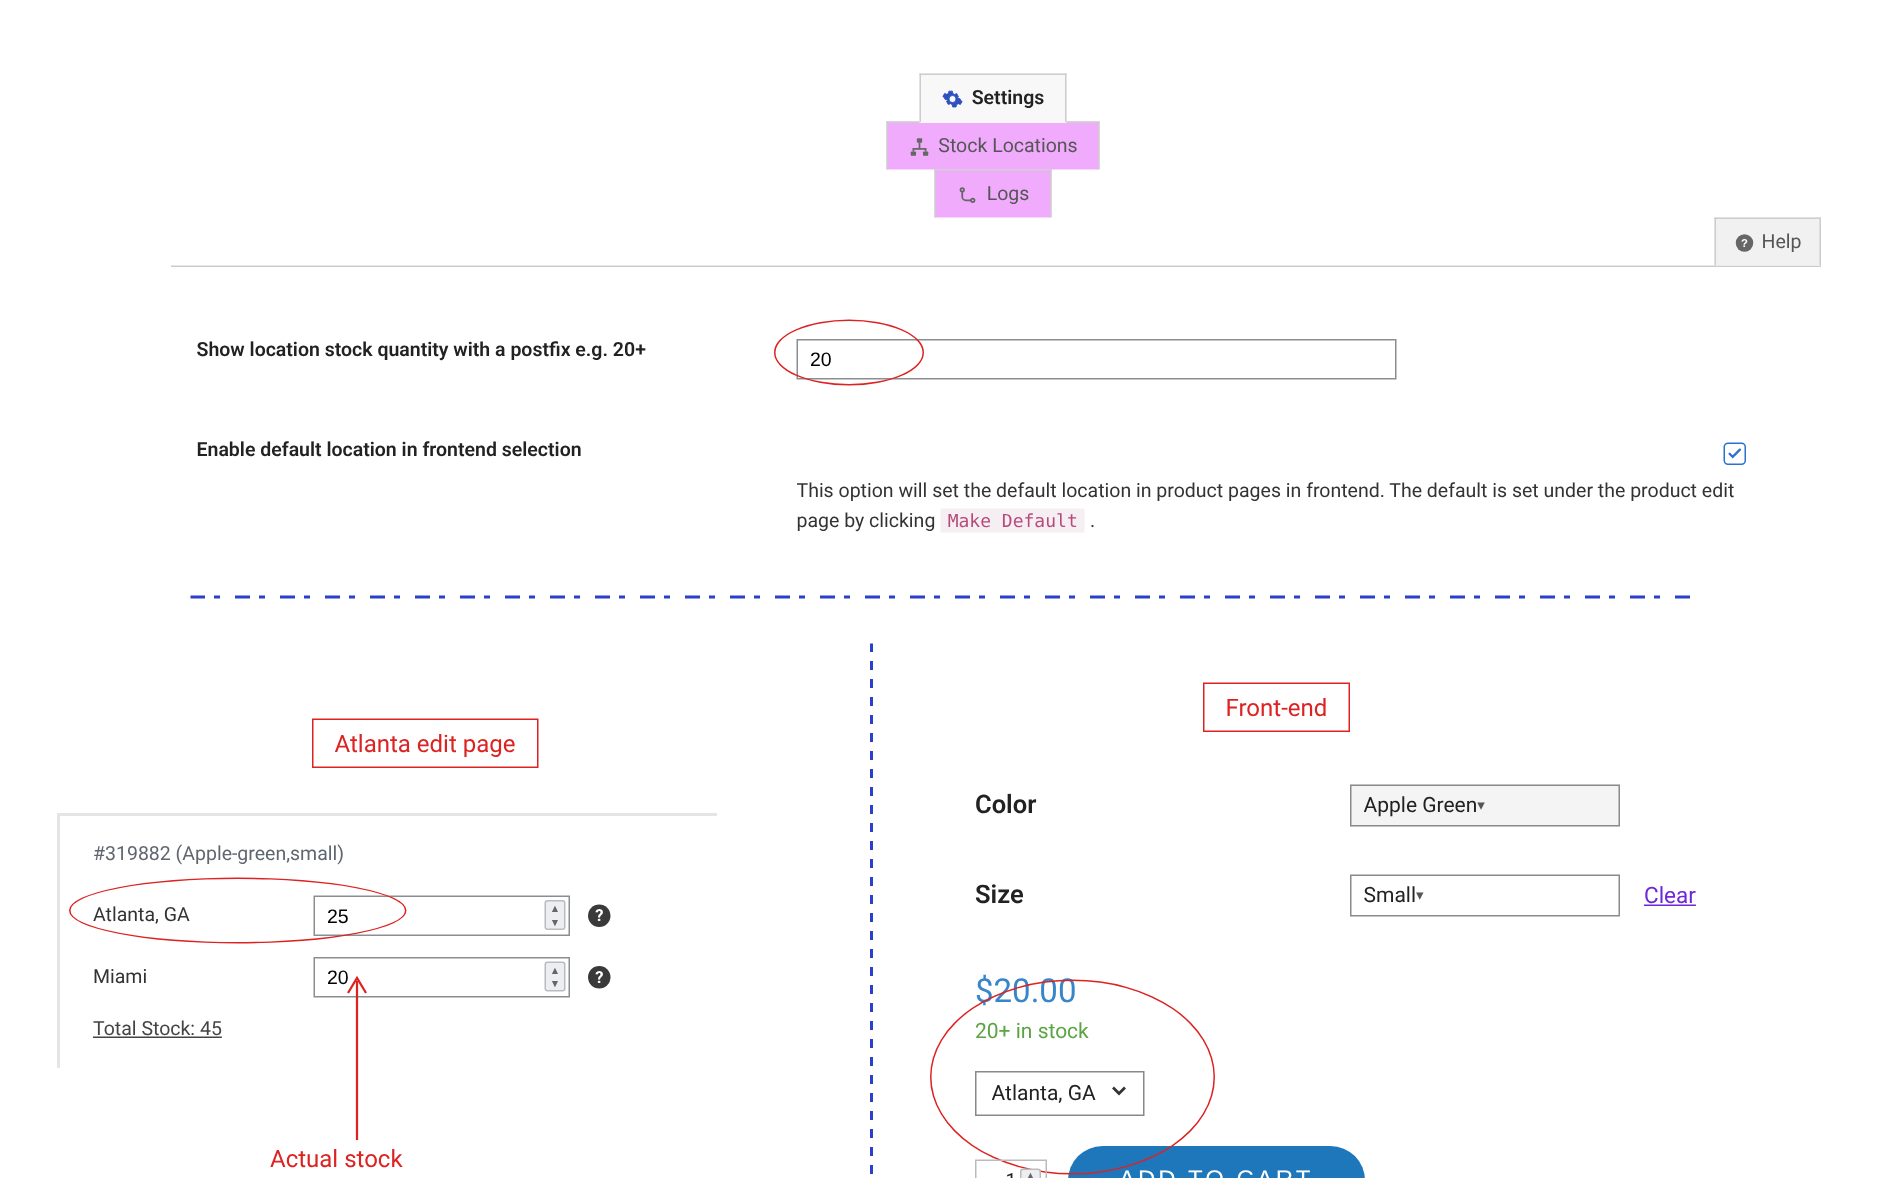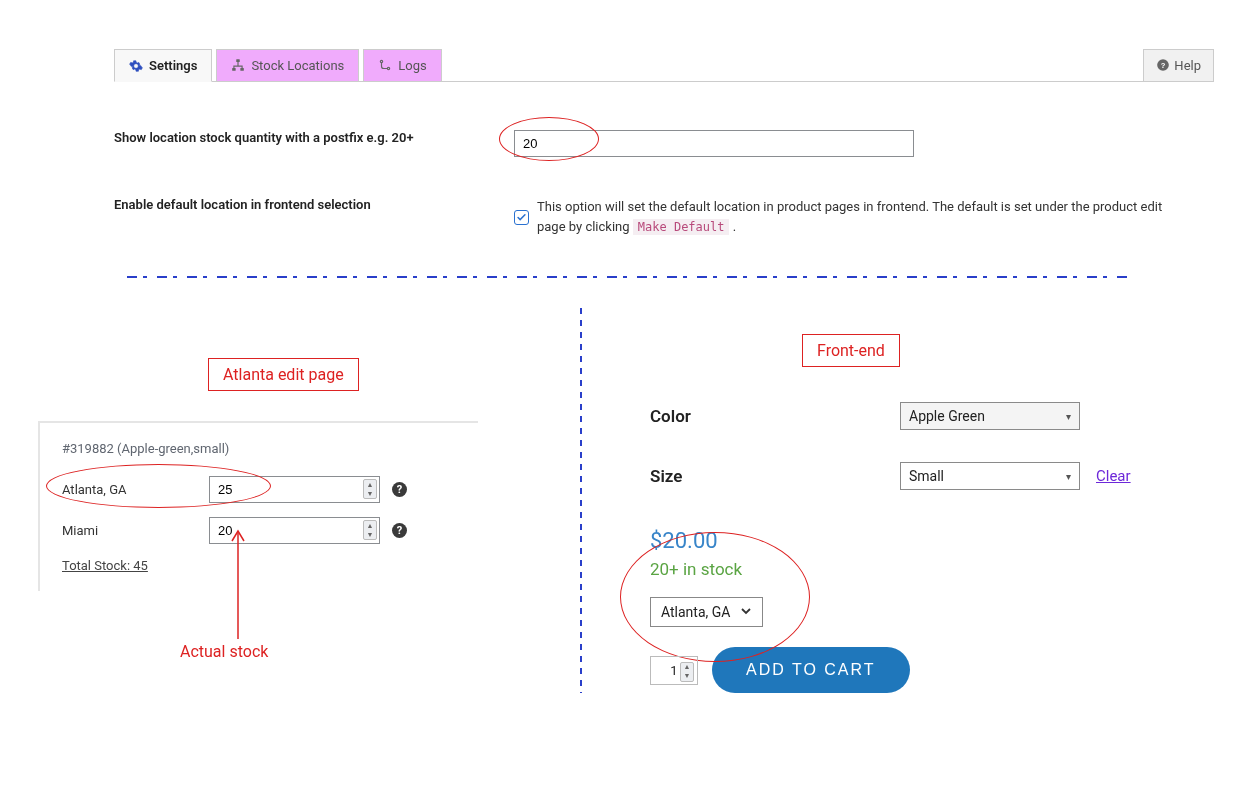--- a/index.html
+++ b/index.html
@@ -13,20 +13,21 @@
     }
 
     
     .tab-bar {
       display: flex;
       align-items: center;
       margin: 48px 0 0 114px;
       width: 1100px;
       border-bottom: 1px solid #ccc;
       position: relative;
+      flex-direction: column;
     }
     .tab {
       display: inline-flex;
       align-items: center;
       gap: 6px;
       padding: 8px 14px;
       background: #f0abfc;
       border: 1px solid #ccc;
       border-bottom: none;
       margin-right: 4px;
@@ -53,35 +54,35 @@
       border-bottom:none;
       color: #555;
       cursor: pointer;
       font-size:13px;
     }
     .icon { display:inline-flex; width:14px; height:14px; align-items:center; justify-content:center; }
 
     
     .settings-body { margin: 48px 0 0 114px; width: 1050px; }
     .setting-row { display:flex; align-items:flex-start; margin-bottom: 40px; }
-    .setting-label { width: 400px; font-size: 13px; font-weight: 600;}
+    .setting-label { width: 400px; font-size: 13px; font-weight: 600; margin-left: 17px;}
     .setting-control { flex:1; position:relative; }
     .text-input {
       width: 400px;
       padding: 5px 8px;
       border: 1px solid #8a8d91;
       font-size: 13px;
     }
     .circle-ann {
       position:absolute;
       border: 1.5px solid #d22;
       border-radius: 50%;
       pointer-events:none;
     }
-    .checkbox-row { display:flex; align-items:center; gap:8px; }
+    .checkbox-row { display:flex; align-items:flex-end; gap:8px;flex-direction:column; }
     .checkbox {
       width:15px; height:15px;
       border:1px solid #2a71d0;
       border-radius:3px;
       display:flex; align-items:center; justify-content:center;
       flex-shrink:0;
       margin-top:2px;
     }
     .desc { font-size:13px; color:#333; line-height:1.5; max-width:640px;}
     .code-inline { background:#f5eef2; color:#b84a7b; padding:1px 5px; font-family: monospace; font-size:12px;}
@@ -162,26 +163,26 @@
     }
 
     
     .variation-row { display:flex; align-items:center; margin-bottom: 32px;}
     .variation-label { width: 250px; font-size:17px; font-weight:600;}
     .select-ctl {
       width: 180px; padding: 5px 8px;
       border: 1px solid #8a8a8a;
       background:#f4f4f4;
       font-size:14px;
-      display:flex; justify-content:space-between; align-items:center;
+      display:flex; justify-content:flex-start; align-items:center;
     }
     .clear-link { color:#6d28d9; text-decoration:underline; margin-left: 16px; font-size:15px; cursor:pointer;}
 
     .price { color:#3885c9; font-size:22px; margin-top: 6px; margin-bottom: 6px;}
-    .stock-msg { color:#5aa443; font-size:17px; margin-bottom: 18px;}
+    .stock-msg { color:#5aa443; font-size:14px; margin-bottom: 18px;}
 
     .loc-select {
       border:1px solid #888; padding: 6px 10px;
       display:inline-flex; align-items:center; gap:10px;
       font-size:14px; background:#fff;
     }
 
     .cart-row { display:flex; align-items:center; gap: 14px; margin-top: 20px;}
     .qty-input {
       width: 48px; padding: 6px 4px;

